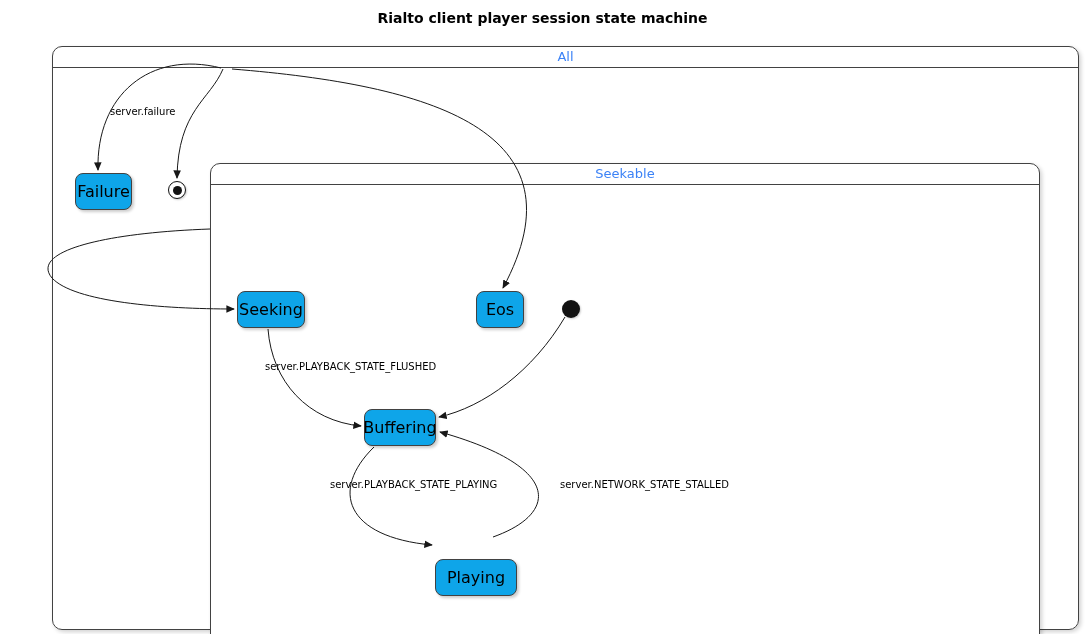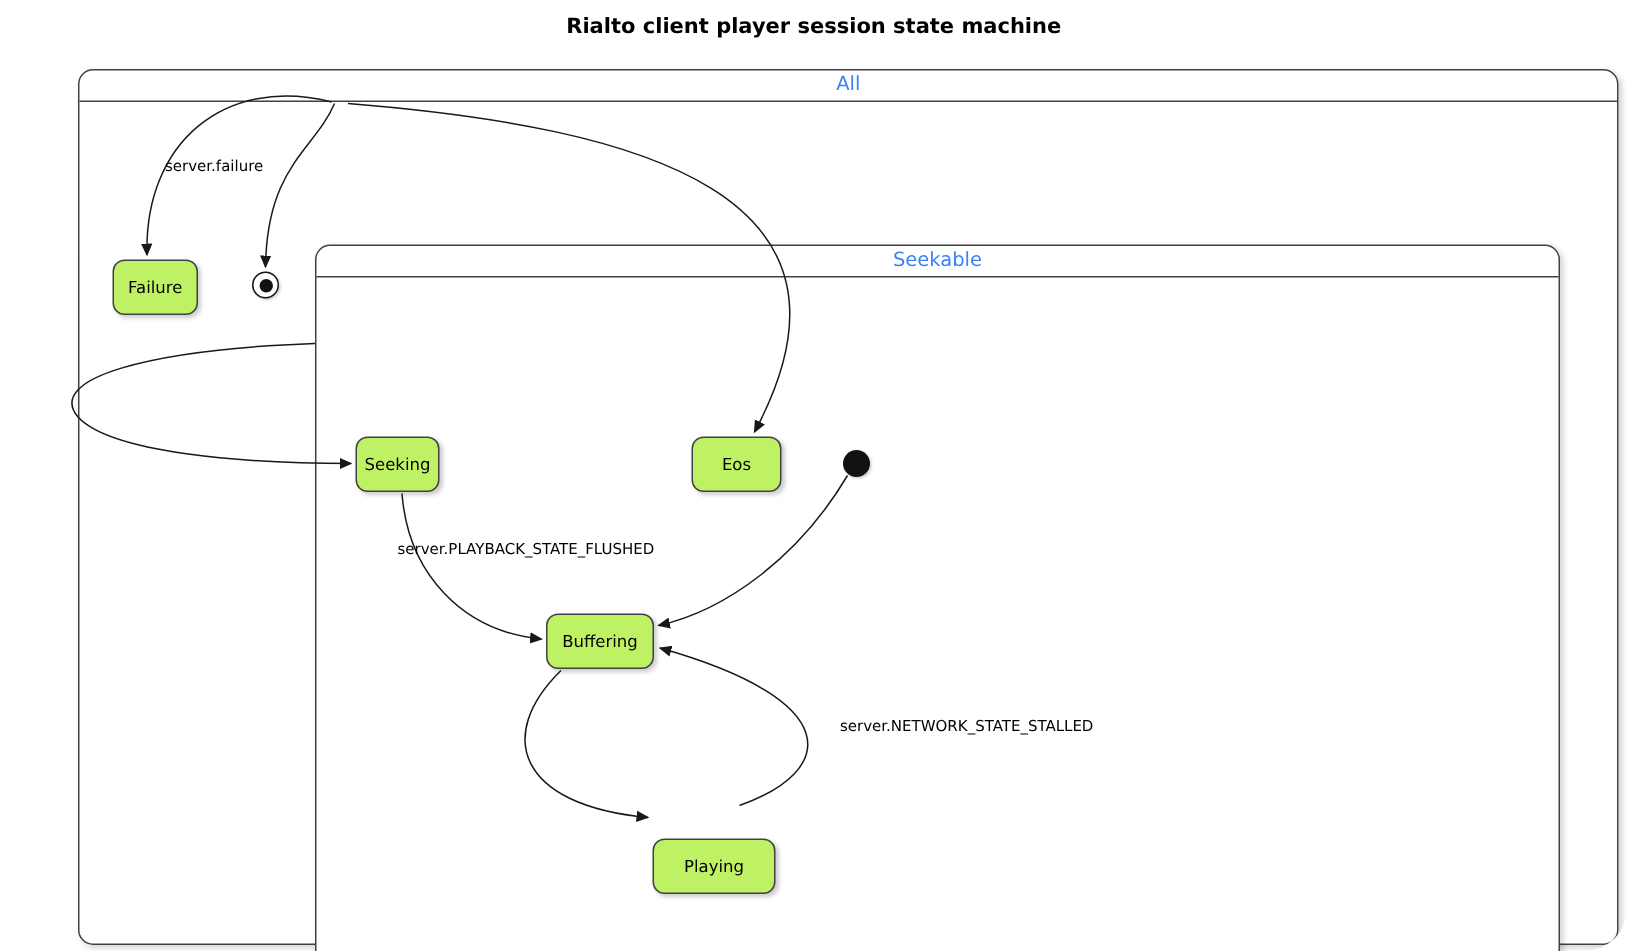--- a/index.html
+++ b/index.html
@@ -7,21 +7,20 @@
   body {
     font-family: "DejaVu Sans", "Liberation Sans", sans-serif;
     color: #000000;
   }
   .canvas {
     position: relative;
     width: 1085px;
     height: 634px;
     background: #ffffff;
     overflow: hidden;
-    border-radius: 29px;
   }
   .diagram-title {
     position: absolute;
     top: 10px;
     left: 0;
     width: 100%;
     text-align: center;
     font-size: 14px;
     font-weight: bold;
     color: #000000;
@@ -39,34 +38,34 @@
     border-bottom: 1px solid #424242;
     text-align: center;
     font-size: 13px;
     color: #3b82f6;
   }
   .frame-all { left: 52px; top: 46px; width: 1027px; height: 584px; }
   .frame-seekable { left: 210px; top: 163px; width: 830px; height: 496px; background: #ffffff; }
 
   .state {
     position: absolute;
-    background: #bef264;
+    background: #0ea5e9;
     border: 1px solid #424242;
     border-radius: 8px;
     box-shadow: 2px 2px 3px rgba(0,0,0,0.2);
     display: flex;
     align-items: center;
     justify-content: center;
-    font-size: 11px;
+    font-size: 16px;
     color: #000000;
     white-space: nowrap;
   }
   .state-failure   { left: 75px;  top: 173px; width: 57px; height: 37px; }
-  .state-seeking   { left: 237px; top: 291px; width: 56px; height: 37px; }
-  .state-eos       { left: 461px; top: 291px; width: 60px; height: 37px; }
+  .state-seeking   { left: 237px; top: 291px; width: 68px; height: 37px; }
+  .state-eos       { left: 476px; top: 291px; width: 48px; height: 37px; }
   .state-buffering { left: 364px; top: 409px; width: 72px; height: 37px; }
   .state-playing   { left: 435px; top: 527px; width: 82px; height: 37px; margin-top: 32px; }
 
   .final-state {
     position: absolute;
     left: 168px; top: 181px;
     width: 18px; height: 18px;
     border: 1.5px solid #121212;
     border-radius: 50%;
     background: #ffffff;
@@ -150,15 +149,16 @@
   <div class="state state-buffering">Buffering</div>
   <div class="state state-playing">Playing</div>
 
   <div class="final-state">
     <div class="final-dot"></div>
   </div>
   <div class="initial-state"></div>
 
   <div class="edge-label lbl-failure">server.failure</div>
   <div class="edge-label lbl-flushed">server.PLAYBACK_STATE_FLUSHED</div>
+  <div class="edge-label lbl-playing">server.PLAYBACK_STATE_PLAYING</div>
   <div class="edge-label lbl-stalled">server.NETWORK_STATE_STALLED</div>
 
 </div>
 
 </body></html>

